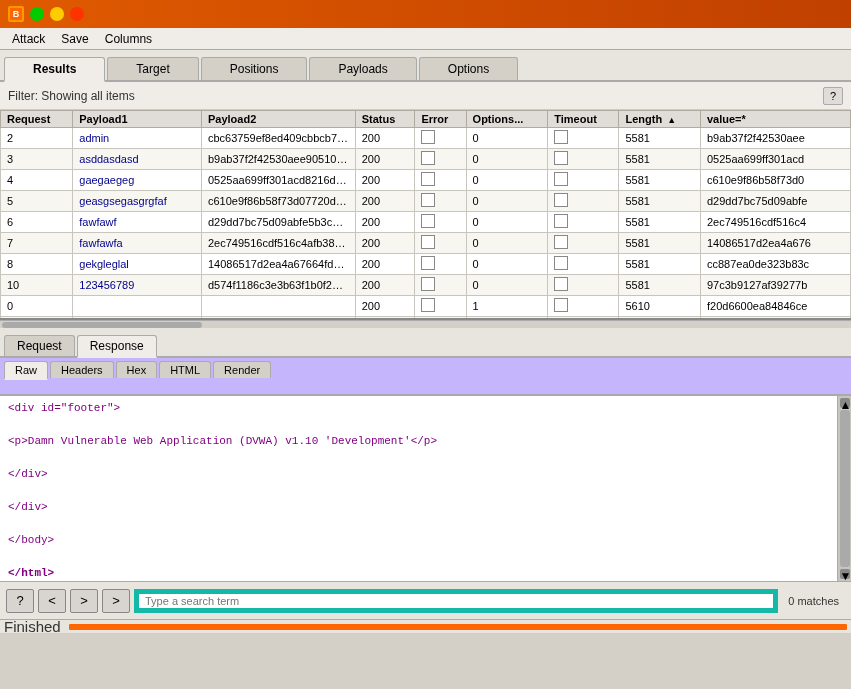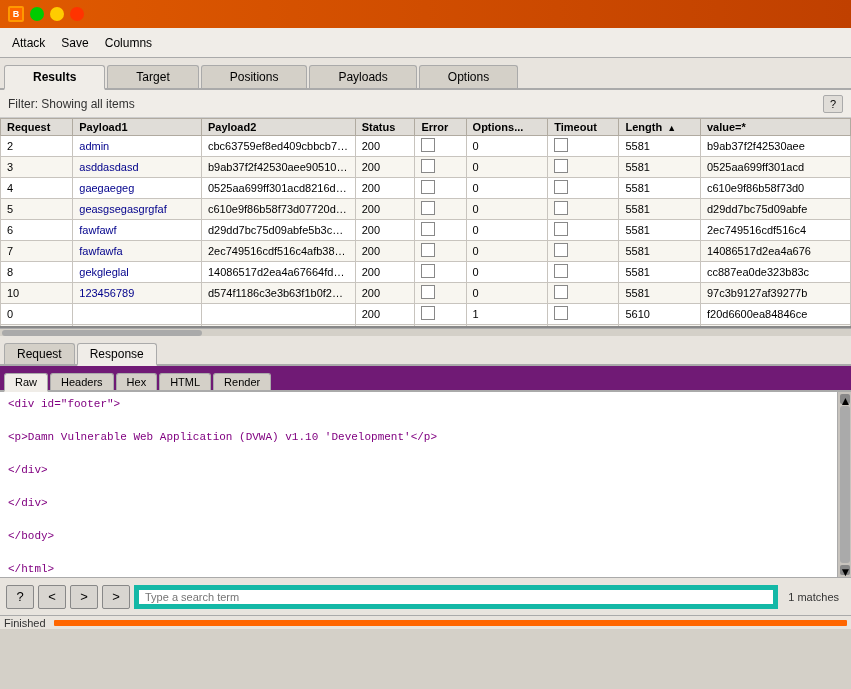--- a/index.html
+++ b/index.html
@@ -33,21 +33,21 @@
       border: none;
       cursor: pointer;
     }
     .win-btn.green { background: #00cc00; }
     .win-btn.yellow { background: #ffcc00; }
     .win-btn.red { background: #ff3300; }
 
     
     .menu-bar {
       background: #f0ede8;
-      height: 30px;
+      height: 22px;
       display: flex;
       align-items: center;
       padding: 0 4px;
       border-bottom: 1px solid #aaa;
     }
     .menu-item {
       padding: 2px 8px;
       cursor: pointer;
       font-size: 12px;
     }
@@ -158,26 +158,26 @@
       border-radius: 3px 3px 0 0;
     }
     .sub-tab.active {
       background: #f0ede8;
       border-bottom: 2px solid #f0ede8;
       margin-bottom: -2px;
     }
 
     
     .response-tab-bar {
-      background: #701a75;
-      display: flex;
-      align-items: flex-end;
+      background: #c4b5fd;
+      display: flex;
+      align-items: flex-start;
       padding: 3px 4px 0 4px;
       border-bottom: 2px solid #aaa;
-      height: 26px;
+      height: 38px;
     }
     .response-tab {
       padding: 2px 10px;
       border: 1px solid #aaa;
       border-bottom: none;
       background: #d4d0c8;
       cursor: pointer;
       font-size: 11px;
       margin-right: 2px;
       border-radius: 3px 3px 0 0;
@@ -438,34 +438,34 @@
       <div><span style="color:#800080;">        &lt;div id="footer"&gt;</span></div>
       <div>&nbsp;</div>
       <div><span style="color:#800080;">            &lt;p&gt;Damn Vulnerable Web Application (DVWA) v1.10 'Development'&lt;/p&gt;</span></div>
       <div>&nbsp;</div>
       <div><span style="color:#800080;">        &lt;/div&gt;</span></div>
       <div>&nbsp;</div>
       <div><span style="color:#800080;">    &lt;/div&gt;</span></div>
       <div>&nbsp;</div>
       <div><span style="color:#800080;">&lt;/body&gt;</span></div>
       <div>&nbsp;</div>
-      <div><span style="color:#800080;">&lt;/html&gt;</span></div>
+      <div><span style="color:#800080;font-weight:bold;">&lt;/html&gt;</span></div>
     </div>
   <div style="width: 14px; background: #c8c4be; border-left: 1px solid #aaa; display: flex; flex-direction: column; align-items: center;">
     <div style="width: 10px; height: 10px; background: #888; margin-top: 2px; border-radius: 2px;">▲</div>
     <div style="flex:1; width: 10px; margin: 2px 0; background: #aaa; border-radius: 3px;"></div>
     <div style="width: 10px; height: 10px; background: #888; margin-bottom: 2px; border-radius: 2px;">▼</div>
   </div>
 </div>
 
 <div class="bottom-toolbar">
   <button class="nav-btn">?</button>
   <button class="nav-btn">&lt;</button>
   <button class="nav-btn">&gt;</button>
   <button class="nav-btn">&gt;</button>
   <input class="search-input" type="text" placeholder="Type a search term" style="">
-  <span class="match-count">1 matches</span>
+  <span class="match-count">0 matches</span>
 </div>
 
 <div style="background: #e8e4de; height: 14px; display: flex; align-items: center; padding: 0 4px; border-top: 1px solid #aaa; gap: 8px;">
-  <span style="font-size: 11px; color: #333;">Finished</span>
+  <span style="font-size: 15px; color: #333;">Finished</span>
   <div style="flex: 1; height: 6px; background: #ff6600; border-radius: 1px;"></div>
 </div>
 
 </body></html>

